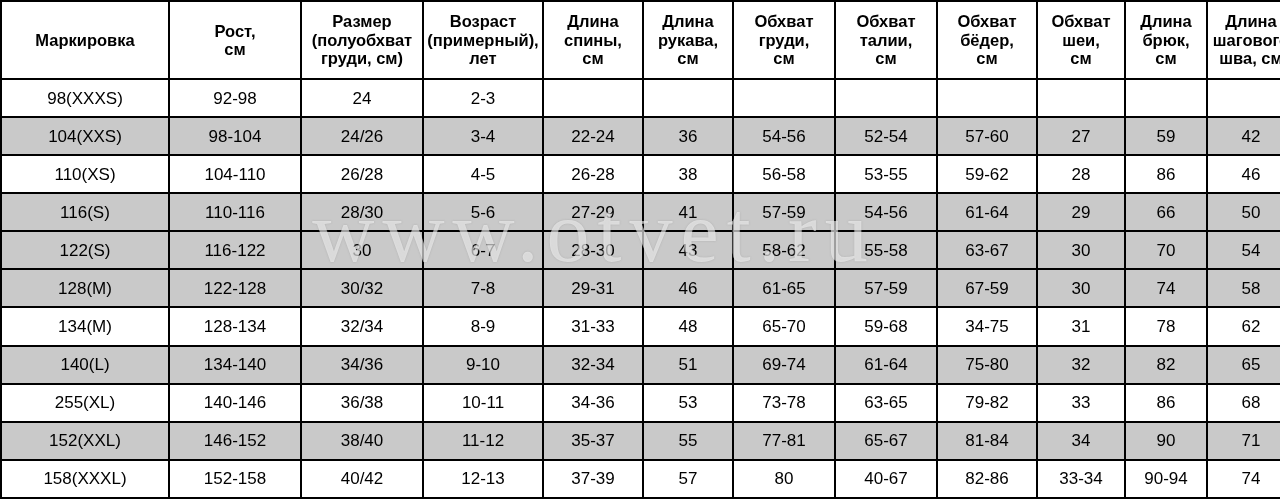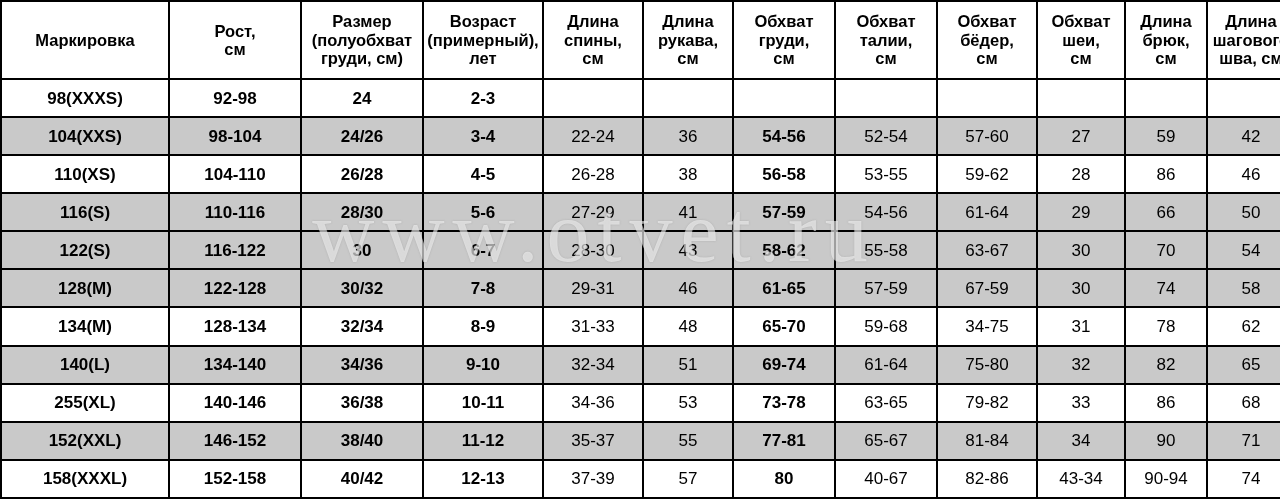--- a/index.html
+++ b/index.html
@@ -44,21 +44,21 @@
   table.size-table tbody tr {
     height: 36px;
   }
   tr.row-shaded td {
     background: #c9c9c9;
   }
   tr.row-plain td {
     background: #ffffff;
   }
   td.c-mark {
-    font-weight: bold;
+    font-weight: normal;
     font-size: 18px;
   }
   td.c-plain {
     font-weight: normal;
     font-size: 18px;
   }
   
   col.w-mark   { width: 168px; }
   col.w-height { width: 132px; }
   col.w-size   { width: 122px; }
@@ -274,21 +274,21 @@
         <tr class="row-plain">
           <td class="c-mark">158(XXXL)</td>
           <td class="c-mark">152-158</td>
           <td class="c-mark">40/42</td>
           <td class="c-mark">12-13</td>
           <td class="c-plain">37-39</td>
           <td class="c-plain">57</td>
           <td class="c-mark">80</td>
           <td class="c-plain">40-67</td>
           <td class="c-plain">82-86</td>
-          <td class="c-plain">43-34</td>
+          <td class="c-plain">33-34</td>
           <td class="c-plain">90-94</td>
           <td class="c-plain">74</td>
         </tr>
       </tbody>
   </table>
 
   <div class="watermark">
     <span>www.otvet.ru</span>
   </div>
 

